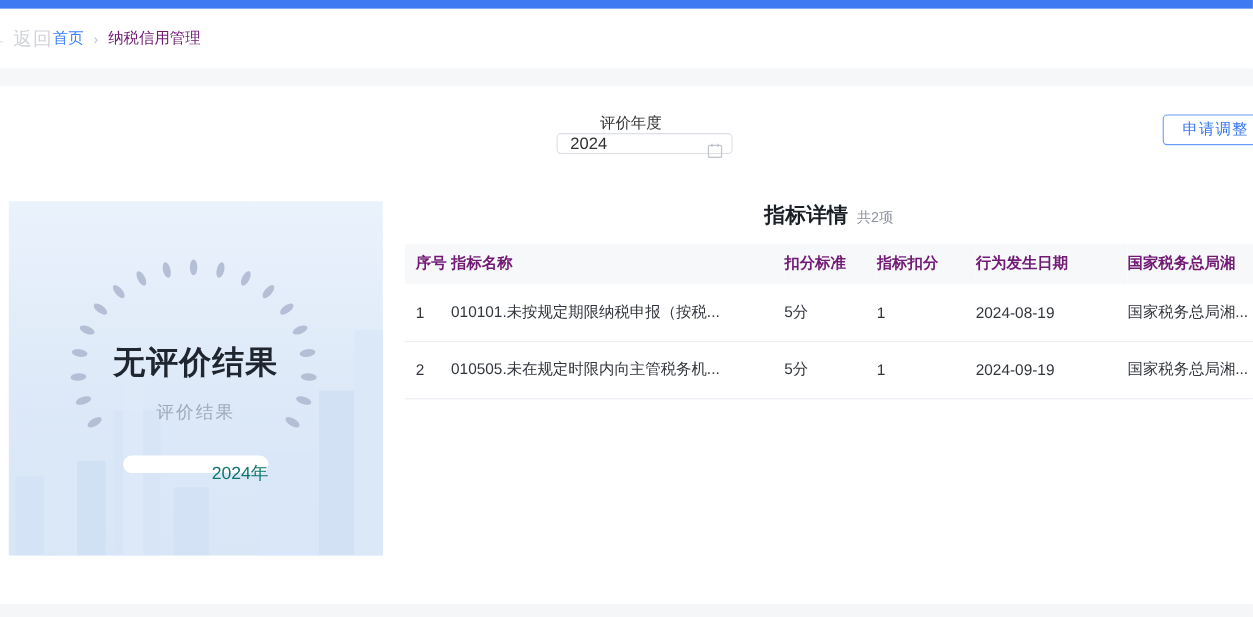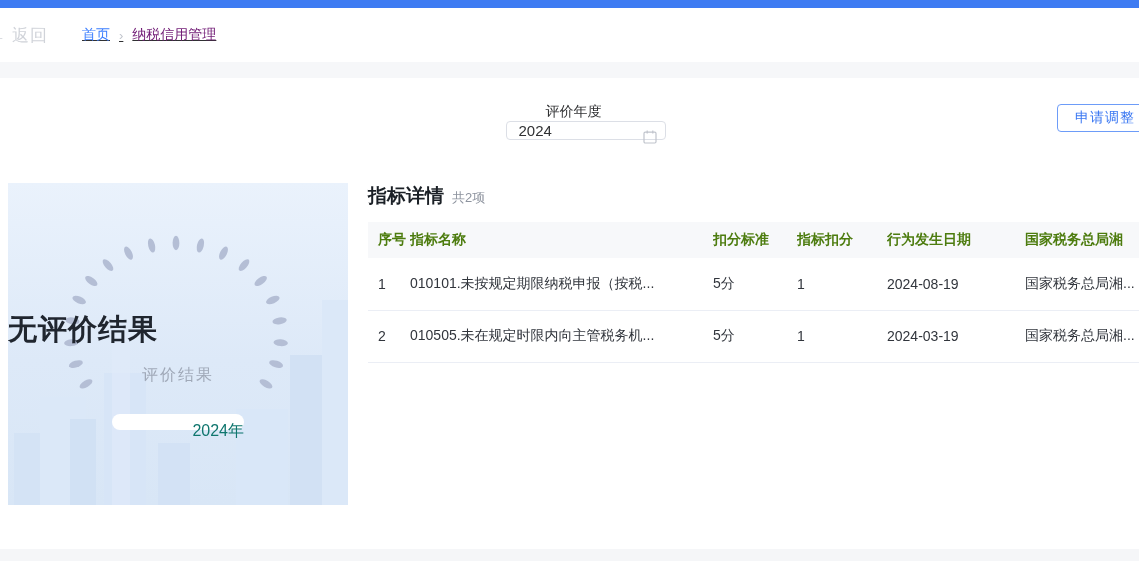--- a/index.html
+++ b/index.html
@@ -10,21 +10,21 @@
     color:#303133;
   }
   
   .topbar { height:8px; background:#3e7bf2; width:100%; }
 
   
   .crumb-bar { height:54px; display:flex; align-items:center; background:#fff; position:relative; }
   .back-group { display:flex; align-items:center; margin-left:-11px; color:#d0d3d9; font-size:17px; }
   .back-arrow { font-size:17px; line-height:1; }
   .back-label { margin-left:6px; letter-spacing:1px; }
-  .crumbs { display:flex; align-items:center; margin-left:34px; font-size:14px;text-decoration:underline; }
+  .crumbs { display:flex; align-items:center; font-size:14px; }
   .crumb-link { color:#3d7fff; cursor:pointer; }
   .crumb-sep { color:#c0c4cc; margin:0 9px; font-size:13px; }
   .crumb-current { color:#701a75; }
 
   
   .strip { height:16px; background:#f6f7f9; width:100%; }
   .footer-strip { position:absolute; left:0; bottom:0; height:12px; width:100%; background:#f5f6f8; }
 
   
   .filter-row { position:relative; margin-top:25px; display:flex; align-items:center; height:32px;flex-direction:column; }
@@ -48,39 +48,39 @@
     position:absolute; left:8px; top:183px; width:340px; height:322px;
     background:linear-gradient(180deg,#eaf2fc 0%, #dde9f8 55%, #d8e6f6 100%);
     overflow:hidden;
   }
   .building { position:absolute; bottom:0; }
   .win {
     background-image:radial-gradient(rgba(255,255,255,.65) 1.4px, transparent 1.5px);
     background-size:9px 9px;
   }
   .gauge-svg { position:absolute; left:0; top:0; width:340px; height:322px; }
-  .card-main { position:absolute; left:0; top:127px; width:100%; 
+  .card-main { position:absolute; left:0; top:127px; width:100%; text-align:center;
     font-size:29px; font-weight:700; color:#20262f; letter-spacing:1px; }
   .card-sub { position:absolute; left:0; top:182px; width:100%; text-align:center;
     font-size:16px; color:#a0a9b8; letter-spacing:2px; }
   .year-pill { position:absolute; left:50%; transform:translateX(-50%); top:231px;
     width:132px; height:16px; background:#ffffff; border-radius:17px;
     font-size:16px; color:#0f766e; text-align:right; line-height:33px; }
 
   
   .indicator { position:absolute; left:368px; top:183px; width:771px; }
-  .ind-title-row { display:flex; align-items:baseline; height:25px; margin-bottom:14px; }
+  .ind-title-row { display:flex; align-items:baseline; height:25px; margin-bottom:14px;justify-content:center; }
   .ind-title { font-size:19px; font-weight:700; color:#1b2026; }
   .ind-count { font-size:13px; color:#8d939e; margin-left:8px; }
   table { border-collapse:collapse; width:771px; table-layout:fixed; }
   col.c1{width:42px} col.c2{width:303px} col.c3{width:84px}
   col.c4{width:90px} col.c5{width:138px} col.c6{width:114px}
   thead th {
     background:#f7f8fa; height:36px; font-size:14px; font-weight:600;
-    color:#4d7c0f; text-align:left; padding:0; white-space:nowrap; overflow:hidden;
+    color:#701a75; text-align:left; padding:0; white-space:nowrap; overflow:hidden;
   }
   thead th:first-child { padding-left:10px; }
   tbody td {
     height:52px; font-size:14px; color:#31353c; text-align:left; padding:0;
     border-bottom:1px solid #ebeef5; white-space:nowrap; overflow:hidden;
   }
   tbody td:first-child { padding-left:10px; }
 </style>
 </head>
 <body>
@@ -184,20 +184,20 @@
         <td>5分</td>
         <td>1</td>
         <td>2024-08-19</td>
         <td>国家税务总局湘...</td>
       </tr>
       <tr>
         <td>2</td>
         <td>010505.未在规定时限内向主管税务机...</td>
         <td>5分</td>
         <td>1</td>
-        <td>2024-03-19</td>
+        <td>2024-09-19</td>
         <td>国家税务总局湘...</td>
       </tr>
     </tbody>
   </table>
 </div>
 
 <div class="footer-strip"></div>
 
 </body></html>

